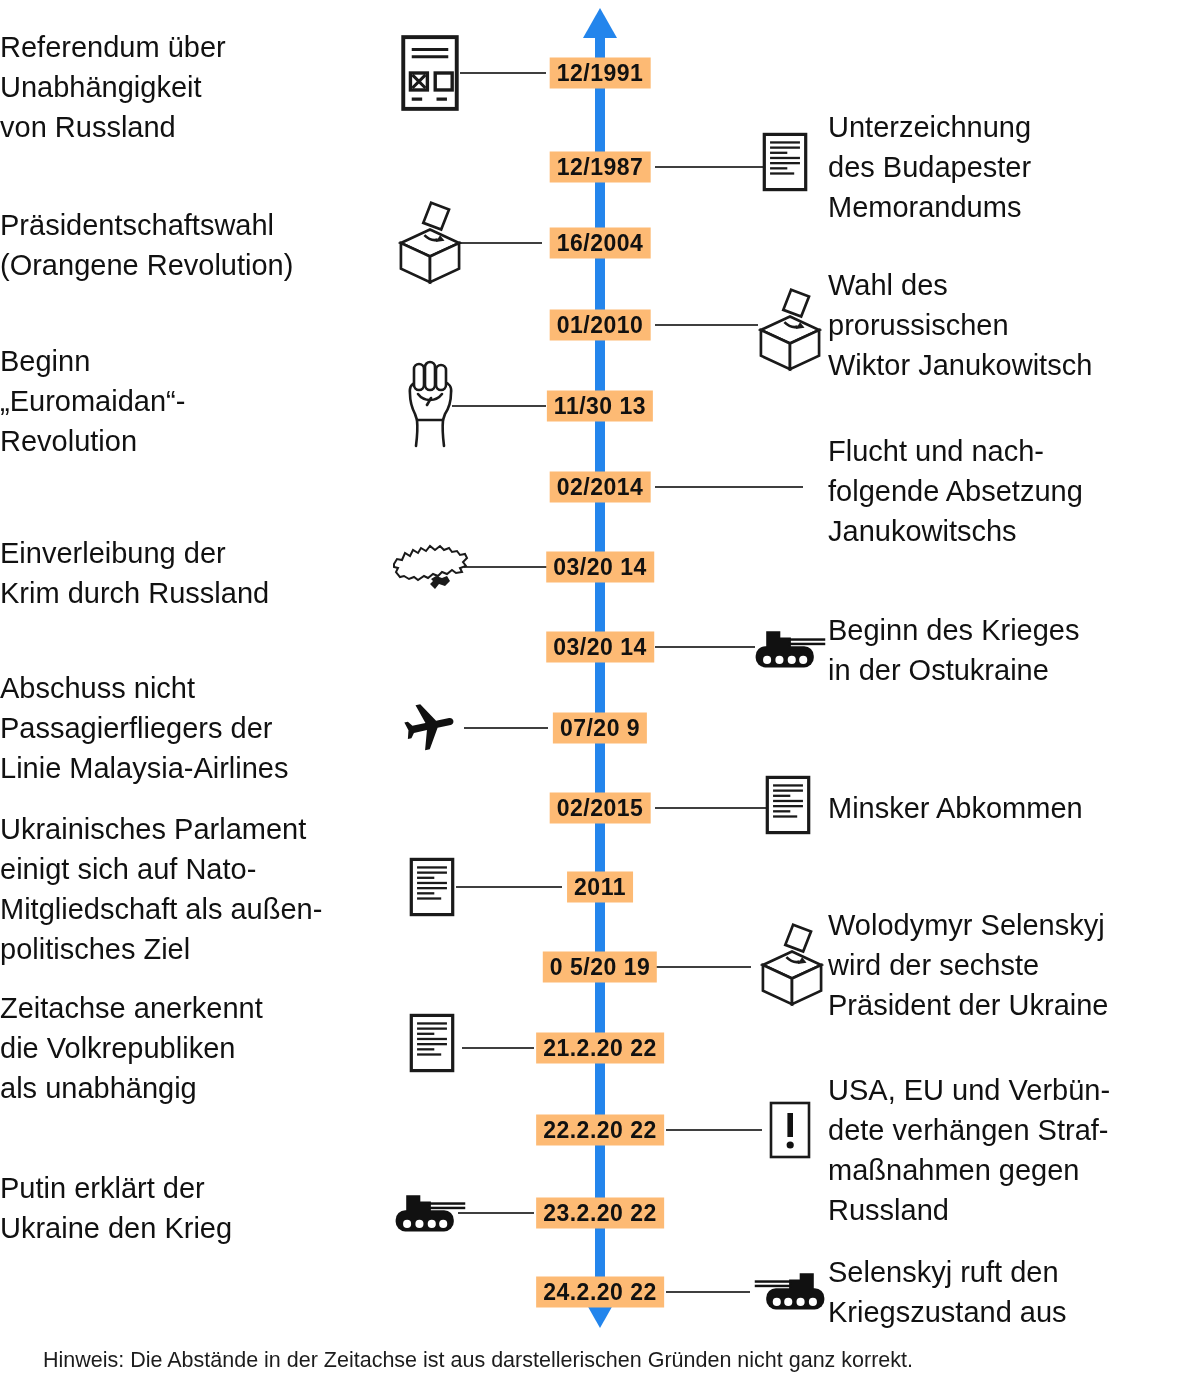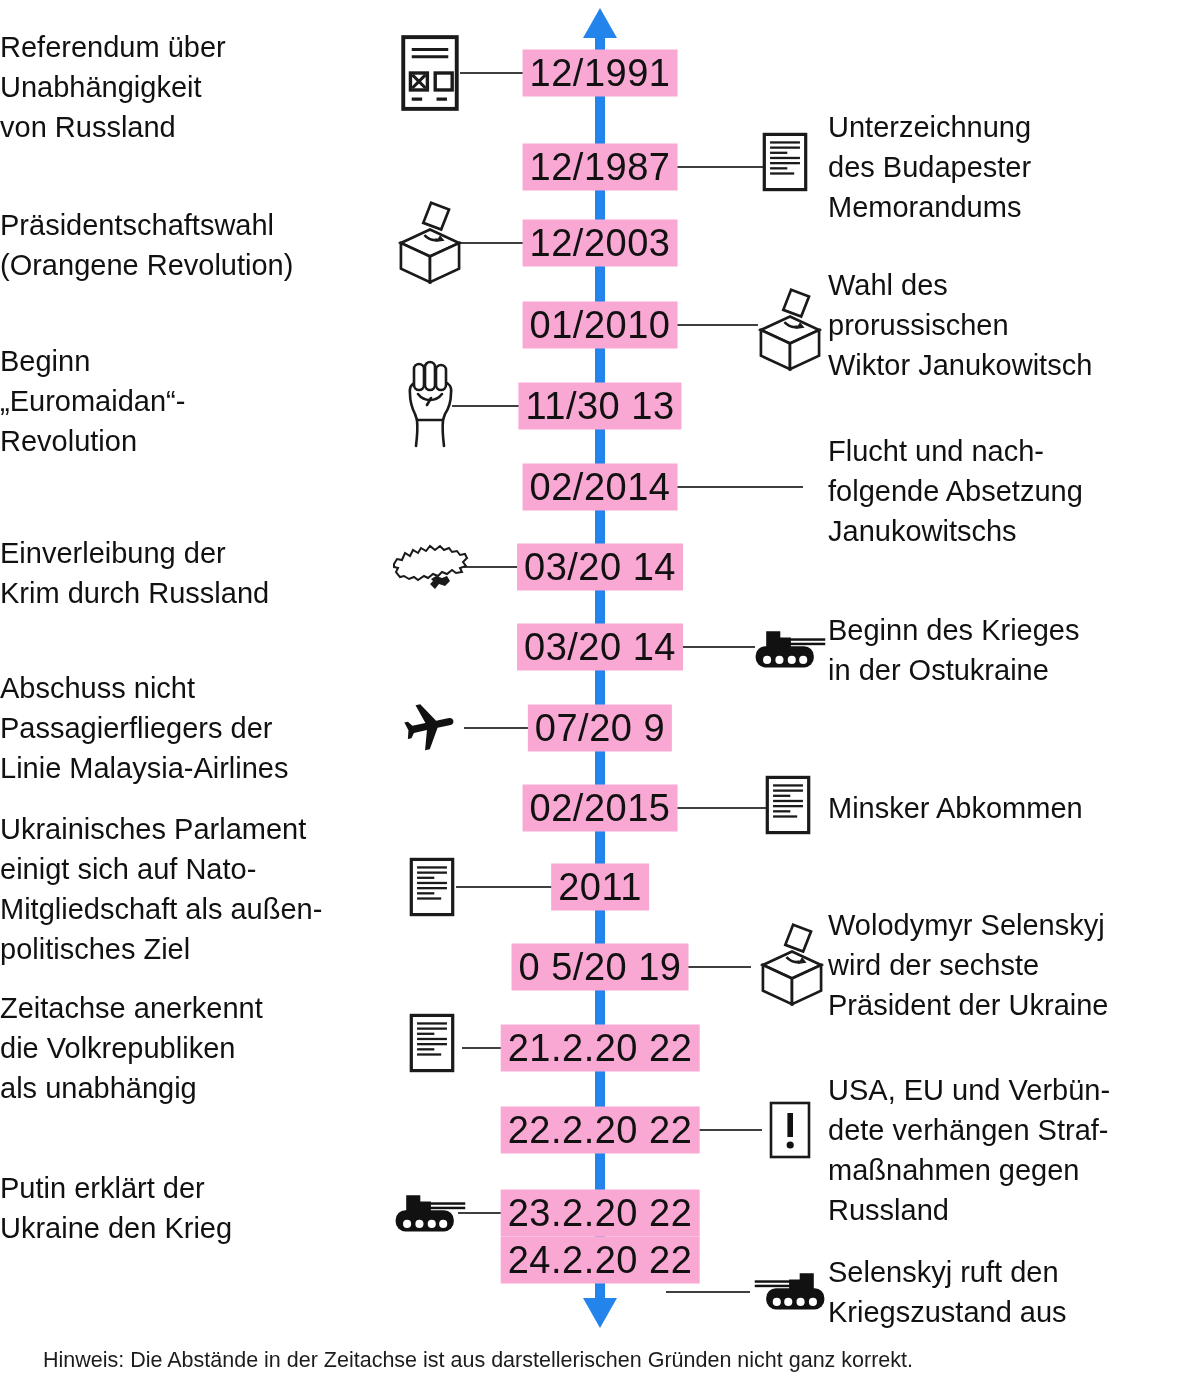--- a/index.html
+++ b/index.html
@@ -11,21 +11,21 @@
   .axis-line{position:absolute;left:595px;top:34px;width:10px;height:1266px;background:var(--axis-color,#2385ec);z-index:0;}
   .axis-arrow-up{position:absolute;left:583px;top:8px;width:0;height:0;
     border-left:17px solid transparent;border-right:17px solid transparent;
     border-bottom:30px solid var(--axis-color,#2385ec);z-index:0;}
   .axis-arrow-down{position:absolute;left:583px;top:1298px;width:0;height:0;
     border-left:17px solid transparent;border-right:17px solid transparent;
     border-top:30px solid var(--axis-color,#2385ec);z-index:0;}
   
   .date{
     position:absolute;left:600px;transform:translate(-50%,-50%);
-    background:#f9a8d4;padding:2px 7px;font-size:38px;font-weight:400;
+    background:#fdba74;padding:2px 7px;font-size:23px;font-weight:700;
     white-space:nowrap;letter-spacing:.5px;z-index:3;
   }
   .connector{position:absolute;height:2px;background:#3f3f3f;z-index:1;}
   .etext{
     position:absolute;transform:translateY(-50%);
     font-size:29px;line-height:1.38;white-space:pre-line;z-index:1;
   }
   .etext.l{left:0;width:396px;}
   .etext.r{left:828px;width:368px;}
   .icon{position:absolute;transform:translate(-50%,-50%);z-index:2;display:block;}
@@ -95,21 +95,21 @@
       <svg width="72" height="85" viewBox="0 0 64 76">
         <polygon points="33,2 49,8 42,26 26,20" fill="#fff" stroke="#1a1a1a" stroke-width="2.4"></polygon>
         <polygon points="6,38 32,26 58,38 32,50" fill="#fff" stroke="#1a1a1a" stroke-width="2.4"></polygon>
         <polygon points="6,38 6,61 32,73 32,50" fill="#fff" stroke="#1a1a1a" stroke-width="2.4"></polygon>
         <polygon points="58,38 58,61 32,73 32,50" fill="#fff" stroke="#1a1a1a" stroke-width="2.4"></polygon>
         <path d="M27,31 q6,6 12,4" fill="none" stroke="#1a1a1a" stroke-width="2.4"></path>
         <polygon points="41,31 45,36 37,37" fill="#1a1a1a"></polygon>
       </svg>
     </span>
     <div class="connector" style="left:460px;width:82px;top:242px"></div>
-    <div class="date" style="top:243px">12/2003</div>
+    <div class="date" style="top:243px">16/2004</div>
   </div>
 
   <div>
     <div class="etext r" style="top:325px">Wahl des
 prorussischen
 Wiktor Janukowitsch</div>
     <span class="icon" style="left:790px;top:330px">
       <svg width="72" height="85" viewBox="0 0 64 76">
         <polygon points="33,2 49,8 42,26 26,20" fill="#fff" stroke="#1a1a1a" stroke-width="2.4"></polygon>
         <polygon points="6,38 32,26 58,38 32,50" fill="#fff" stroke="#1a1a1a" stroke-width="2.4"></polygon>
@@ -327,18 +327,18 @@
         <path d="M15,28 V9 H31 V16 H43 V28 Z" fill="#111"></path>
         <rect x="40" y="17" width="42" height="2.8" fill="#111"></rect>
         <rect x="40" y="22" width="42" height="2.8" fill="#111"></rect>
         <circle cx="16" cy="41.5" r="4.6" fill="#fff"></circle>
           <circle cx="30" cy="41.5" r="4.6" fill="#fff"></circle>
         <circle cx="44" cy="41.5" r="4.6" fill="#fff"></circle>
           <circle cx="57" cy="41.5" r="4.6" fill="#fff"></circle>
       </svg>
     </span>
     <div class="connector" style="left:666px;width:84px;top:1291px"></div>
-    <div class="date" style="top:1260px">24.2.20 22</div>
+    <div class="date" style="top:1292px">24.2.20 22</div>
   </div>
 
   <div class="footnote">Hinweis: Die Abstände in der Zeitachse ist aus darstellerischen Gründen nicht ganz korrekt.</div>
 
 </div>
 
 </body></html>

